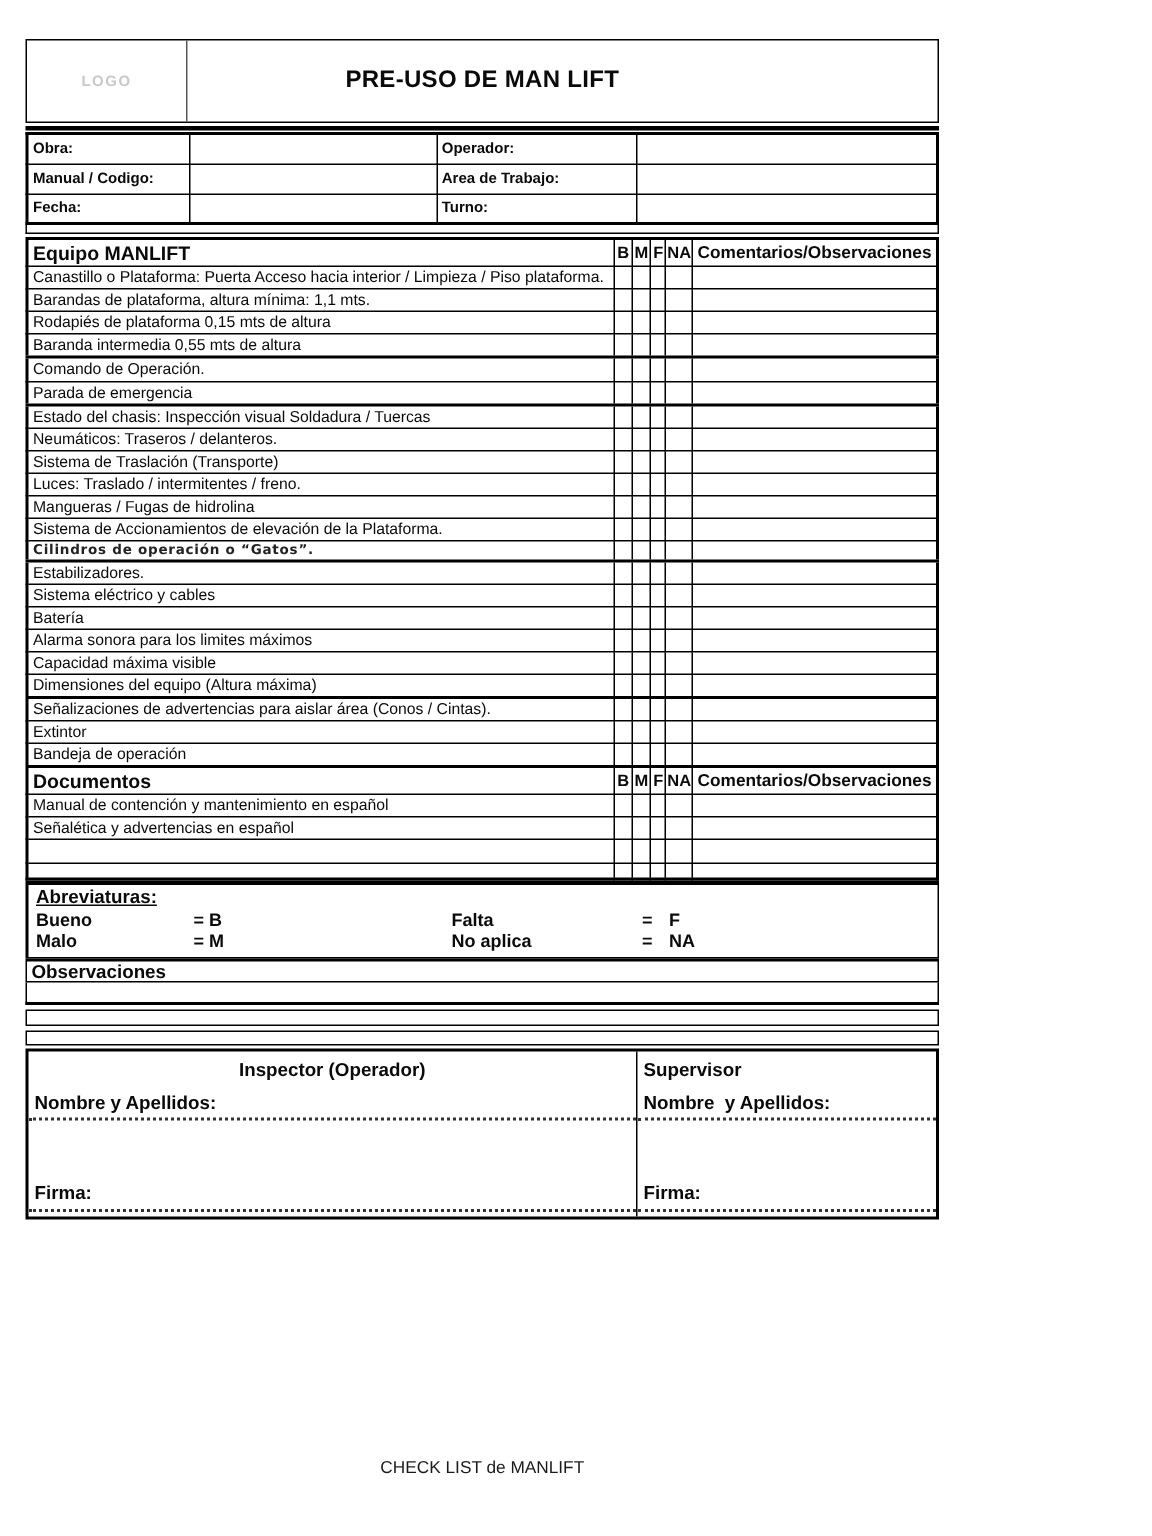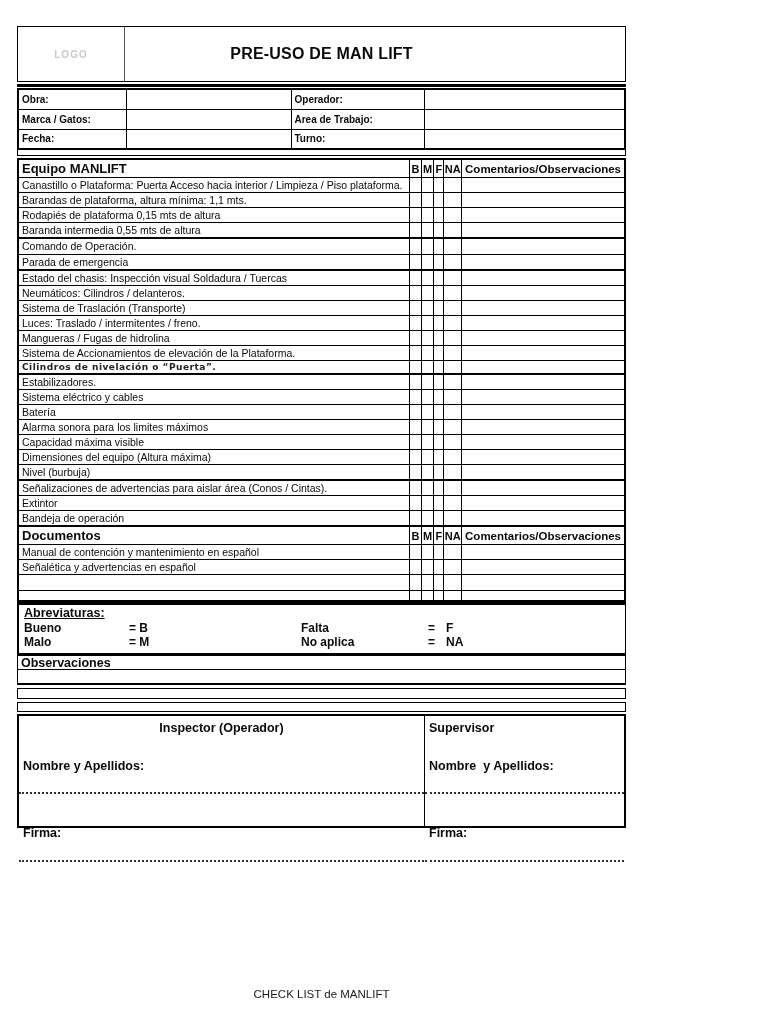--- a/index.html
+++ b/index.html
@@ -47,21 +47,21 @@
   .abbr-line .e2 { display:inline-block; width:18px; }
 
   
   .obs-title-row { border:1px solid #000; border-top:2px solid #000; font-weight:bold; font-size:12.5px; padding:0 3px; height:16px; }
   .obs-row1 { border:1px solid #000; border-top:none; border-bottom:2.5px solid #000; height:15px; }
   .obs-row2 { border:1px solid #000; height:11px; margin-top:3px; }
   .obs-row3 { border:1px solid #000; height:10px; margin-top:3px; }
 
   
   .sig-box { border:2px solid #000; margin-top:2px; height:114px; display:flex; }
-  .sig-cell { flex:1; display:flex; flex-direction:column; padding-top:5px;gap:16px; }
+  .sig-cell { flex:1; display:flex; flex-direction:column; padding-top:5px; }
   .sig-cell.left { border-right:1.5px solid #000; flex:0 0 406px; }
   .sig-title { font-weight:bold; font-size:12.5px; padding:0 4px; }
   .sig-title.centered { text-align:center; }
   .sig-name { font-weight:bold; font-size:12.5px; padding:0 4px; margin-top:8px; white-space:pre; }
   .dotted { border-bottom:2px dotted #333; margin-top:3px; }
   .sig-spacer { flex:1; }
   .sig-firma { font-weight:bold; font-size:12.5px; padding:0 4px; margin-bottom:1px; }
   .dotted.bottom { margin-bottom:3px; }
 
   .footer { text-align:center; font-size:11.5px; margin-top:160px; color:#1a1a1a; }
@@ -87,21 +87,21 @@
         <col>
       </colgroup>
     <tbody>
         <tr>
       <td class="lbl">Obra:</td>
       <td class="val"></td>
       <td class="lbl">Operador:</td>
       <td class="val"></td>
     </tr>
     <tr>
-      <td class="lbl">Marca / Gatos:</td>
+      <td class="lbl">Manual / Codigo:</td>
       <td class="val"></td>
       <td class="lbl">Area de Trabajo:</td>
       <td class="val"></td>
     </tr>
     <tr>
       <td class="lbl">Fecha:</td>
       <td class="val"></td>
       <td class="lbl">Turno:</td>
       <td class="val"></td>
     </tr>
@@ -177,21 +177,21 @@
         </tr>
         <tr class="thick-top">
           <td class="item">Estado del chasis: Inspección visual Soldadura / Tuercas</td>
           <td class="box"></td>
           <td class="box"></td>
           <td class="box"></td>
           <td class="box"></td>
           <td class="comment"></td>
         </tr>
         <tr>
-          <td class="item">Neumáticos: Cilindros / delanteros.</td>
+          <td class="item">Neumáticos: Traseros / delanteros.</td>
           <td class="box"></td>
           <td class="box"></td>
           <td class="box"></td>
           <td class="box"></td>
           <td class="comment"></td>
         </tr>
         <tr>
           <td class="item">Sistema de Traslación  (Transporte)</td>
           <td class="box"></td>
           <td class="box"></td>
@@ -217,21 +217,21 @@
         </tr>
         <tr>
           <td class="item">Sistema de Accionamientos de elevación de la Plataforma.</td>
           <td class="box"></td>
           <td class="box"></td>
           <td class="box"></td>
           <td class="box"></td>
           <td class="comment"></td>
         </tr>
         <tr>
-          <td class="item alt-font">Cilindros de nivelación o “Puerta”.</td>
+          <td class="item alt-font">Cilindros de operación o “Gatos”.</td>
           <td class="box"></td>
           <td class="box"></td>
           <td class="box"></td>
           <td class="box"></td>
           <td class="comment"></td>
         </tr>
         <tr class="thick-top">
           <td class="item">Estabilizadores.</td>
           <td class="box"></td>
           <td class="box"></td>
@@ -266,28 +266,20 @@
         <tr>
           <td class="item">Capacidad máxima visible</td>
           <td class="box"></td>
           <td class="box"></td>
           <td class="box"></td>
           <td class="box"></td>
           <td class="comment"></td>
         </tr>
         <tr>
           <td class="item">Dimensiones del equipo (Altura máxima)</td>
-          <td class="box"></td>
-          <td class="box"></td>
-          <td class="box"></td>
-          <td class="box"></td>
-          <td class="comment"></td>
-        </tr>
-        <tr>
-          <td class="item">Nivel (burbuja)</td>
           <td class="box"></td>
           <td class="box"></td>
           <td class="box"></td>
           <td class="box"></td>
           <td class="comment"></td>
         </tr>
         <tr class="thick-top">
           <td class="item">Señalizaciones de advertencias para aislar área (Conos / Cintas).</td>
           <td class="box"></td>
           <td class="box"></td>

